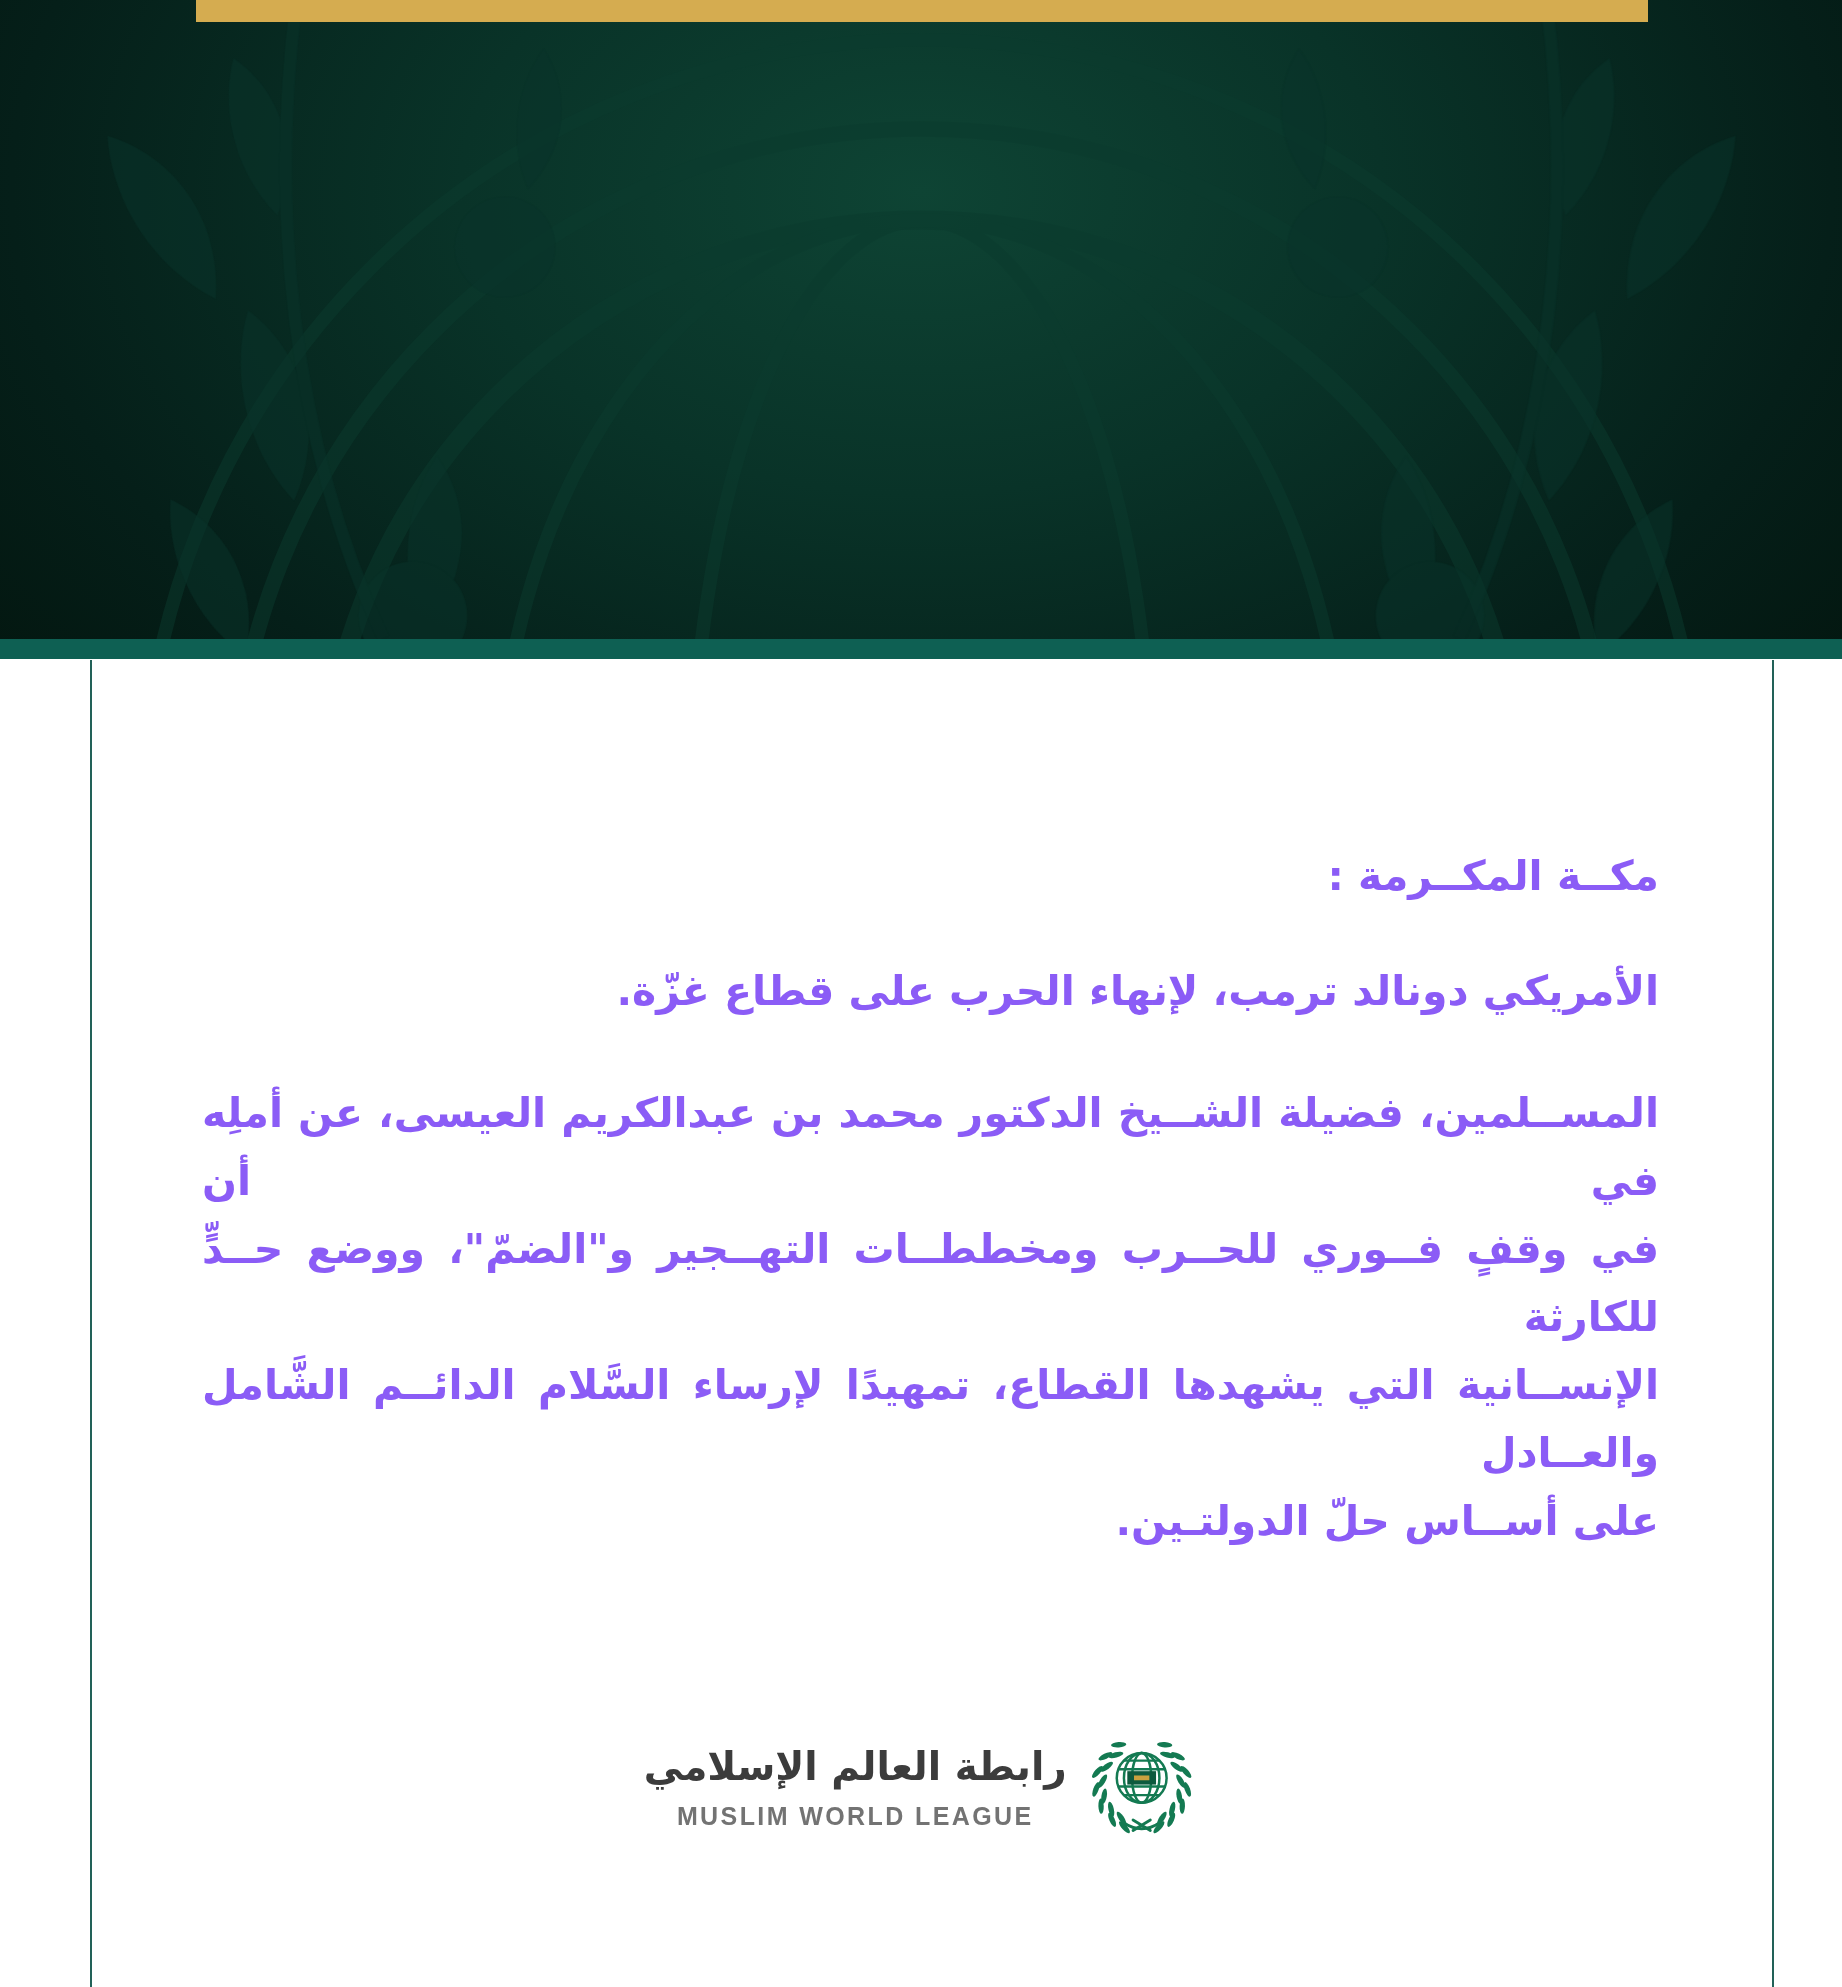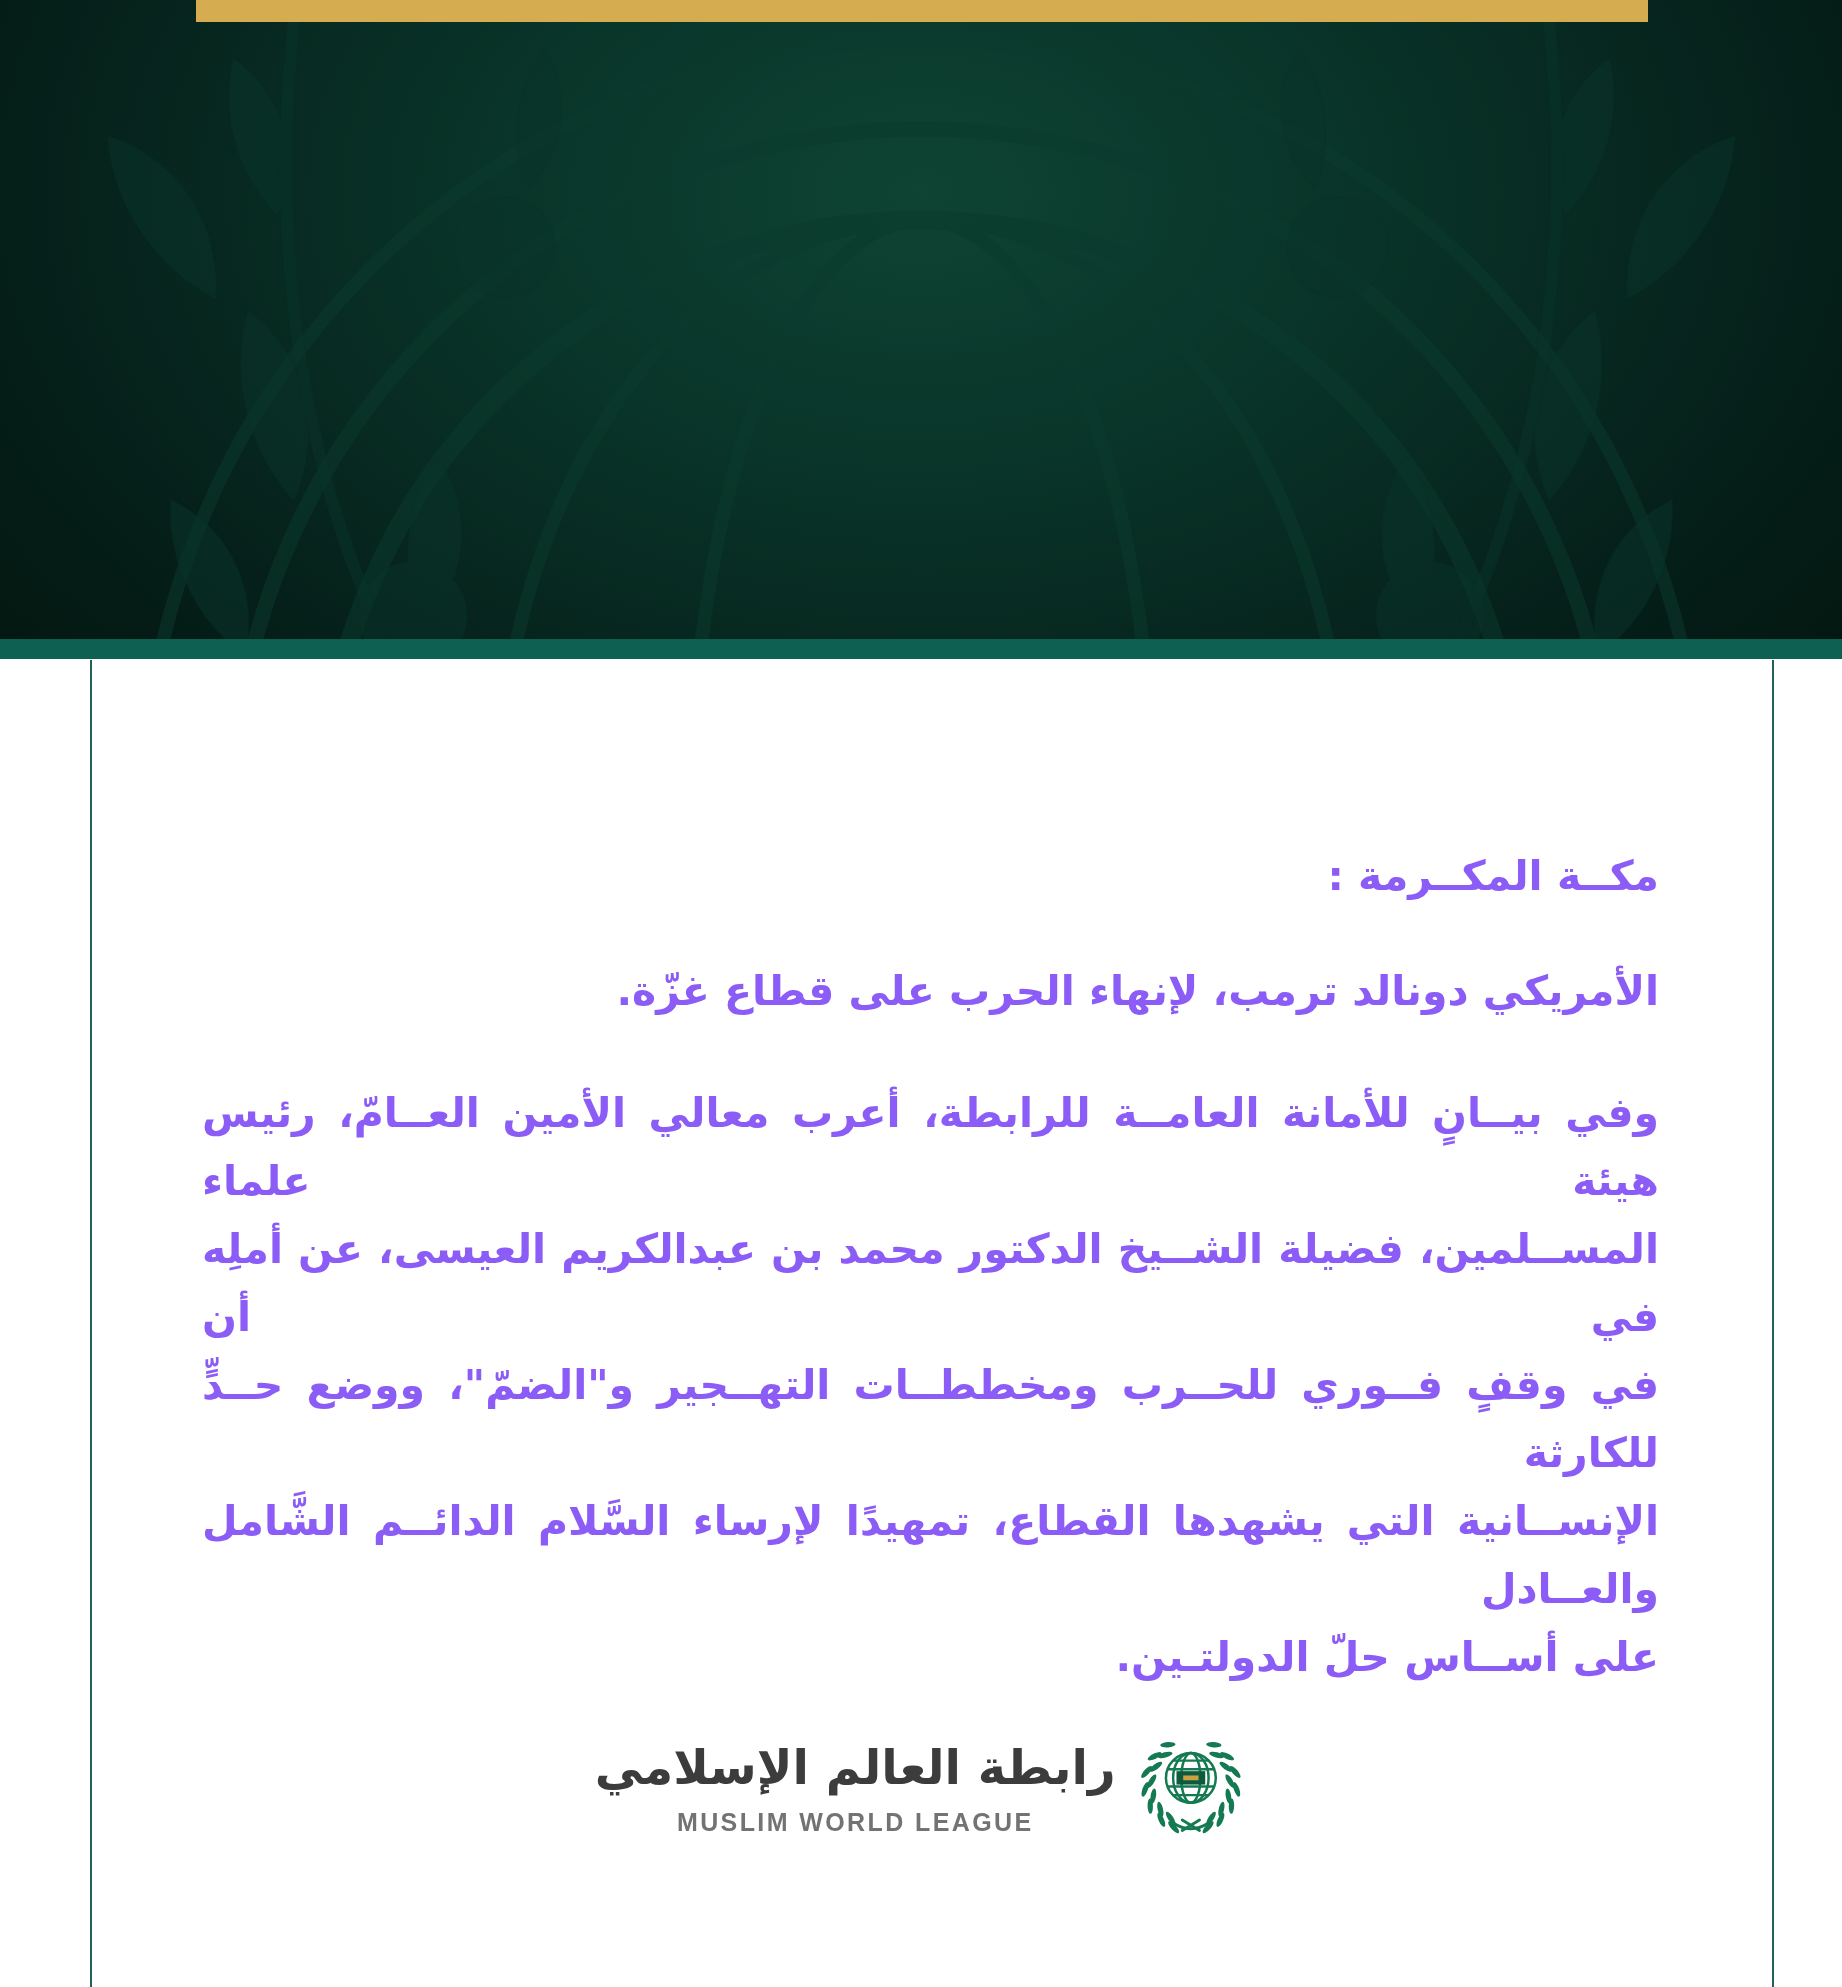--- a/index.html
+++ b/index.html
@@ -42,21 +42,21 @@
   .para.p1{margin-bottom:54px;}
   .line{text-align:right;}
   .line.just{text-align:justify;text-align-last:justify;}
   
   .mwl-logo{
     position:absolute;top:1729px;left:50%;transform:translateX(-50%);
     display:flex;align-items:center;gap:17.5px;
   }
   .logo-text-col{display:flex;flex-direction:column;align-items:center;}
   .logo-ar{
-    direction:rtl;font-size:48px;font-weight:bold;color:#3c3c3c;
+    direction:rtl;font-size:39px;font-weight:bold;color:#3c3c3c;
     line-height:1.3;white-space:nowrap;margin-bottom:9.7px;
   }
   .logo-en{
     font-family:"Liberation Sans",sans-serif;font-size:25px;font-weight:bold;
     letter-spacing:2.4px;color:#737373;white-space:nowrap;
   }
 </style>
 </head>
 <body>
 
@@ -111,21 +111,20 @@
   <div class="vline right"></div>
 
   <div class="body-text">
     <div class="city-heading">مكــة المكــرمة :</div>
 
     <div class="para p1">
       <div class="line">الأمريكي دونالد ترمب، لإنهاء الحرب على قطاع غزّة.</div>
     </div>
 
     <div class="para p2">
-      <div class="line just">وفي بيــانٍ للأمانة العامــة للرابطة، أعرب معالي الأمين العــامّ، رئيس هيئة علماء</div>
       <div class="line just">المســلمين، فضيلة الشــيخ الدكتور محمد بن عبدالكريم العيسى، عن أملِه في أن</div>
       <div class="line just">في وقفٍ فــوري للحــرب ومخططــات التهــجير و"الضمّ"، ووضع حــدٍّ للكارثة</div>
       <div class="line just">الإنســانية التي يشهدها القطاع، تمهيدًا لإرساء السَّلام الدائــم الشَّامل والعــادل</div>
       <div class="line">على أســاس حلّ الدولتـين.</div>
     </div>
   </div>
 
   <div class="mwl-logo">
     <div class="logo-text-col">
       <div class="logo-ar">رابطة العالم الإسلامي</div>

